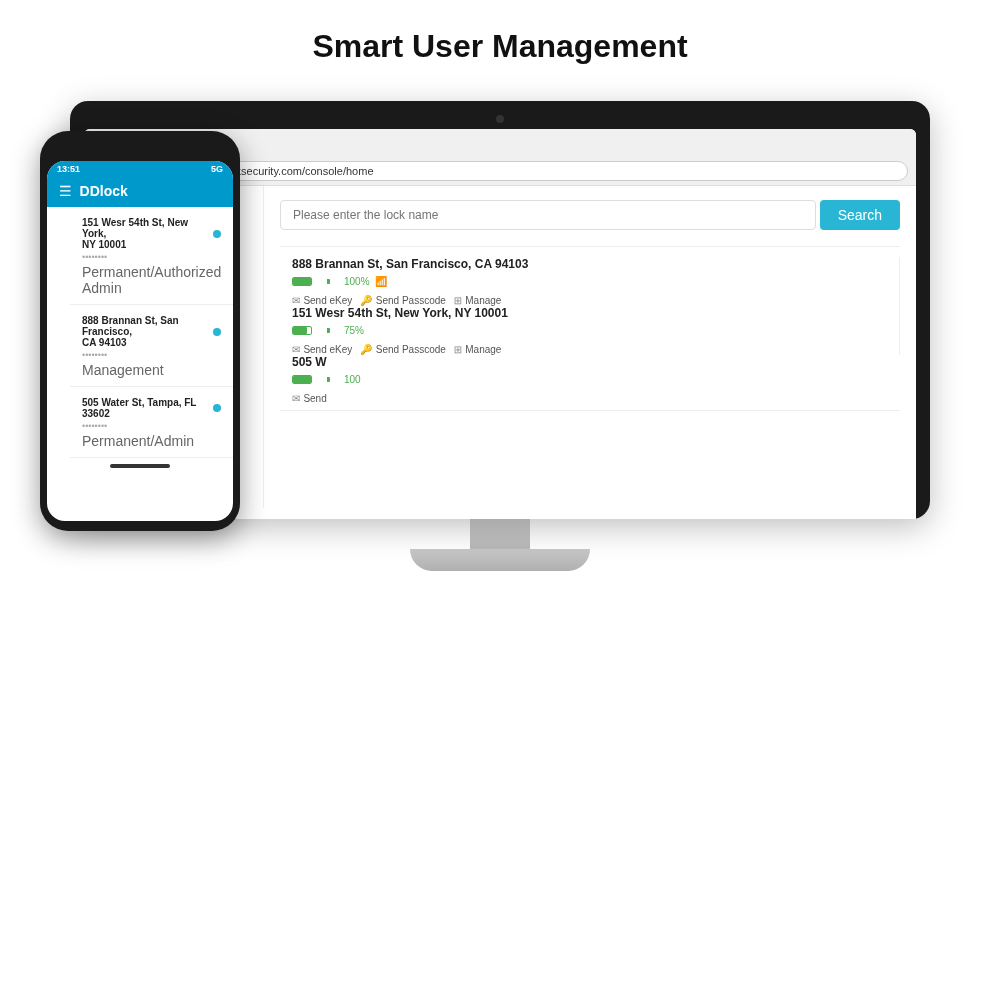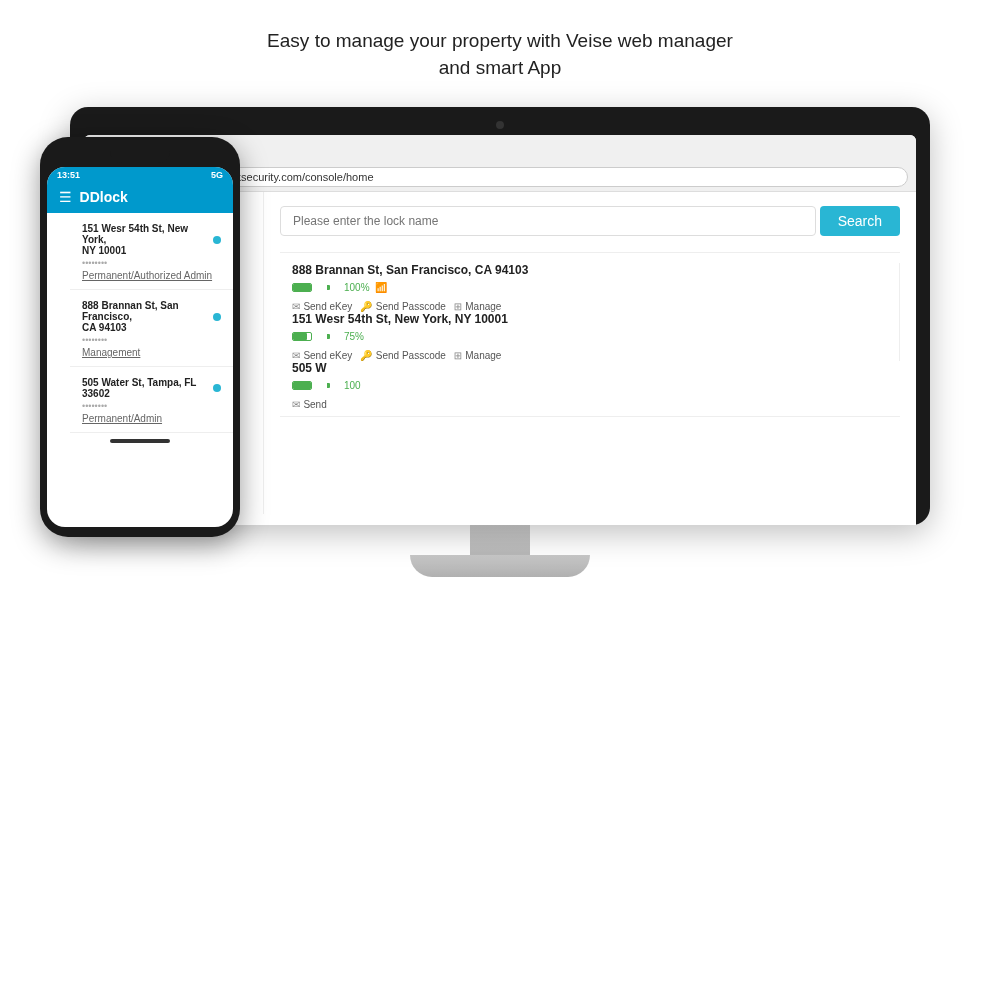--- a/index.html
+++ b/index.html
@@ -348,23 +348,22 @@
       display: flex;
       justify-content: space-between;
       align-items: center;
     }
     .phone-item-status {
       font-size: 9px;
       color: #aaa;
       margin-bottom: 2px;
     }
     .phone-item-type {
-      font-size: 10px;
+      font-size: 14px;
       color: #666;
-      text-decoration: underline;
     }
     .dot-green {
       width: 8px;
       height: 8px;
       background: #29b6d4;
       border-radius: 50%;
       flex-shrink: 0;
     }
     .phone-home-bar {
       background: #fff;
@@ -376,21 +375,21 @@
       width: 60px;
       height: 4px;
       background: #333;
       border-radius: 2px;
     }
   </style>
 </head>
 <body>
 
 <div class="page-header">
-  <div class="page-subtitle">Easy to manage your property with Veise web manager<br>and smart App</div>
+  <div class="page-title">Smart User Management</div>
 </div>
 
 <div style="position: relative; width: 860px; margin: 0 auto;">
 
   <div class="monitor-wrapper">
     <div class="monitor-outer">
       <div class="monitor-camera"></div>
       <div class="monitor-screen">
 
         <div class="browser-chrome">

